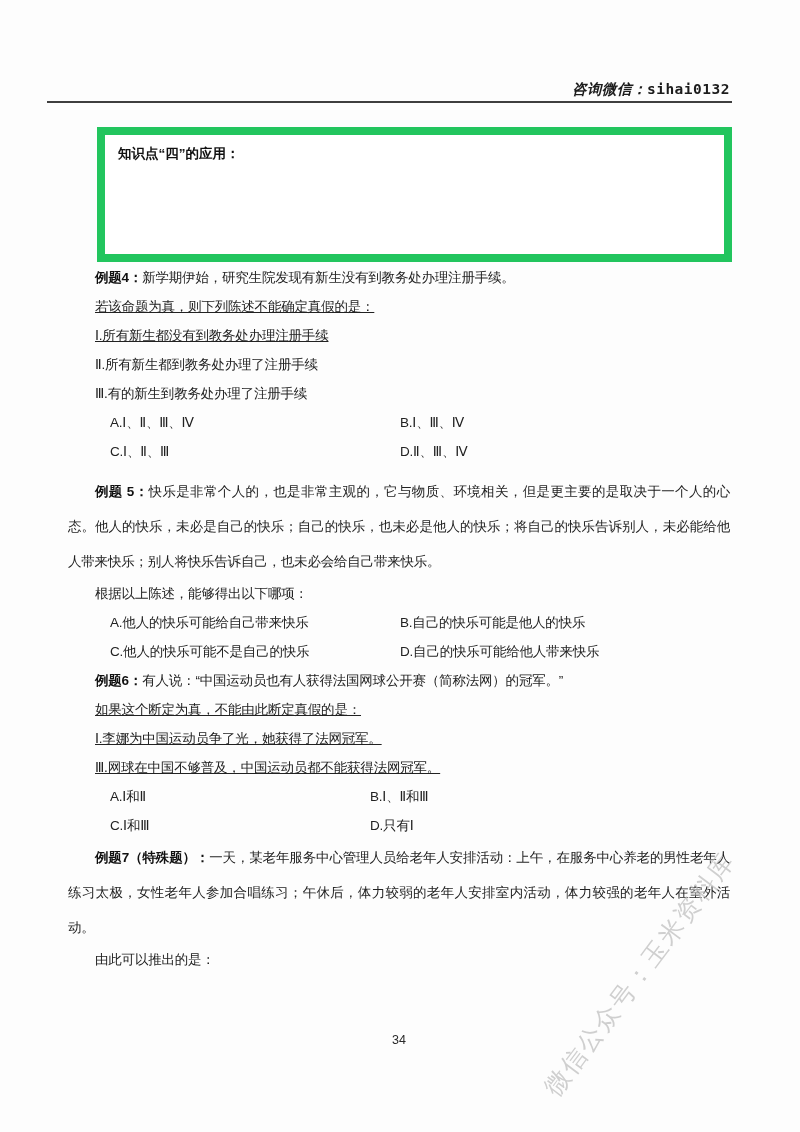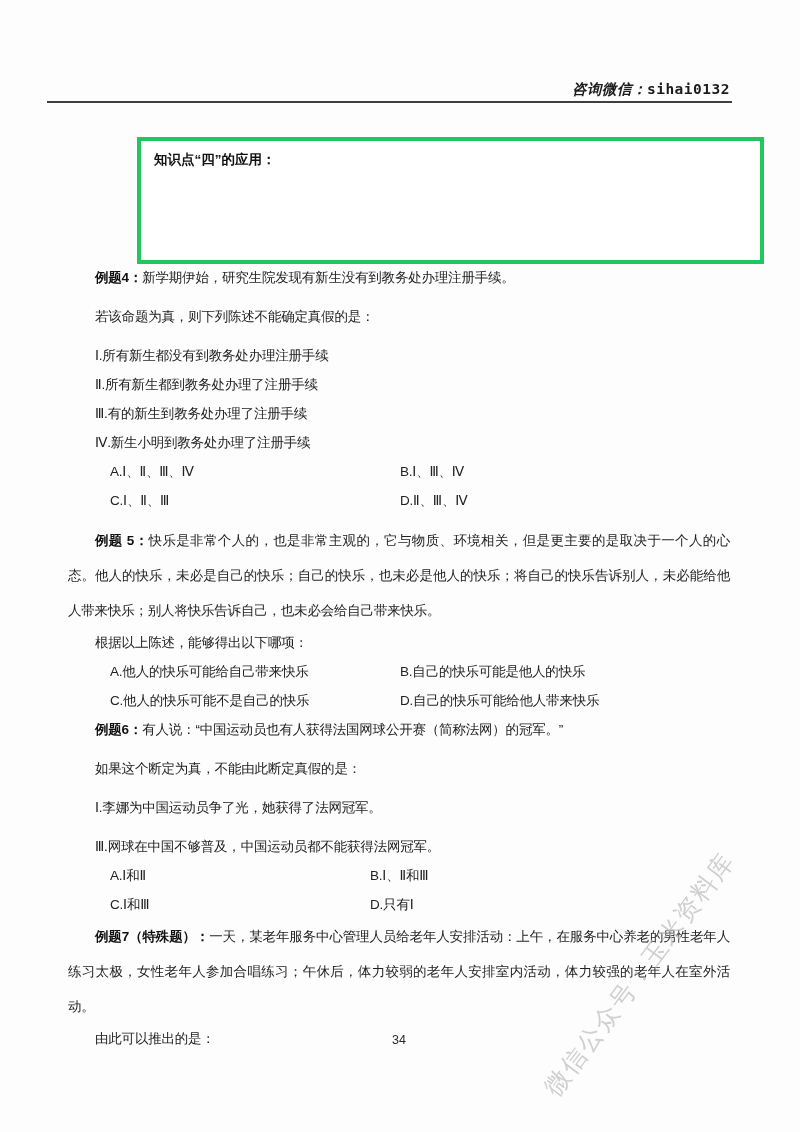--- a/index.html
+++ b/index.html
@@ -12,29 +12,29 @@
   
   .header-contact{
     position:absolute;top:80px;right:70px;
     font-family:"DejaVu Serif","Liberation Serif",serif;
     font-style:italic;font-weight:bold;font-size:14.5px;color:#1c1c1c;
     letter-spacing:0.5px;white-space:nowrap;
   }
   .header-contact .acct{font-family:"DejaVu Sans Mono","Liberation Mono",monospace;font-style:normal;}
   .header-rule{position:absolute;left:47px;top:101px;width:685px;height:2px;background:#3f3f3f;}
   
-  .kbox{position:absolute;left:97px;top:137px;width:619px;height:119px;border:4px solid #22c55e;background:#fff;margin-left:40px;}
+  .kbox{position:absolute;left:97px;top:127px;width:619px;height:119px;border:8px solid #22c55e;background:#fff;}
   .kbox-title{padding:10px 13px;font-size:13.5px;font-weight:bold;color:#111;}
   
   .content{position:absolute;left:68px;top:263px;width:662px;font-size:13.5px;letter-spacing:-0.2px;color:#222;}
   .line{line-height:29px;white-space:nowrap;}
   .indent{padding-left:27px;}
   .para{line-height:35px;text-align:justify;text-indent:27px;margin:0;}
   .q-label{font-weight:bold;color:#111;}
-  .mt6{margin-top:10px;}
+  .mt6{margin-top:0;text-decoration:underline;}
   .mt8{margin-top:8px;}
   .opt-row{display:flex;line-height:29px;padding-left:27px;}
   .opt-a{width:290px;flex:0 0 290px;white-space:nowrap;margin-left:15px;}
   .opt-a.narrow{width:260px;flex:0 0 260px;}
   .opt-b{white-space:nowrap;}
   
   .page-number{position:absolute;top:1033px;left:0;width:798px;text-align:center;font-size:12.5px;color:#2a2a2a;}
   
   .watermark{
     position:absolute;left:550px;top:1076px;
@@ -59,21 +59,20 @@
   <div class="content">
 
     <div>
       <div class="line indent">
         <span class="q-label">例题4：</span><span>新学期伊始，研究生院发现有新生没有到教务处办理注册手续。</span>
       </div>
       <div class="line indent mt6">若该命题为真，则下列陈述不能确定真假的是：</div>
       <div class="line indent mt6">Ⅰ.所有新生都没有到教务处办理注册手续</div>
       <div class="line indent">Ⅱ.所有新生都到教务处办理了注册手续</div>
       <div class="line indent">Ⅲ.有的新生到教务处办理了注册手续</div>
-      <div class="line indent">Ⅳ.新生小明到教务处办理了注册手续</div>
       <div class="opt-row">
         <span class="opt-a">A.Ⅰ、Ⅱ、Ⅲ、Ⅳ</span>
         <span class="opt-b">B.Ⅰ、Ⅲ、Ⅳ</span>
       </div>
       <div class="opt-row">
         <span class="opt-a">C.Ⅰ、Ⅱ、Ⅲ</span>
         <span class="opt-b">D.Ⅱ、Ⅲ、Ⅳ</span>
       </div>
     </div>
 

